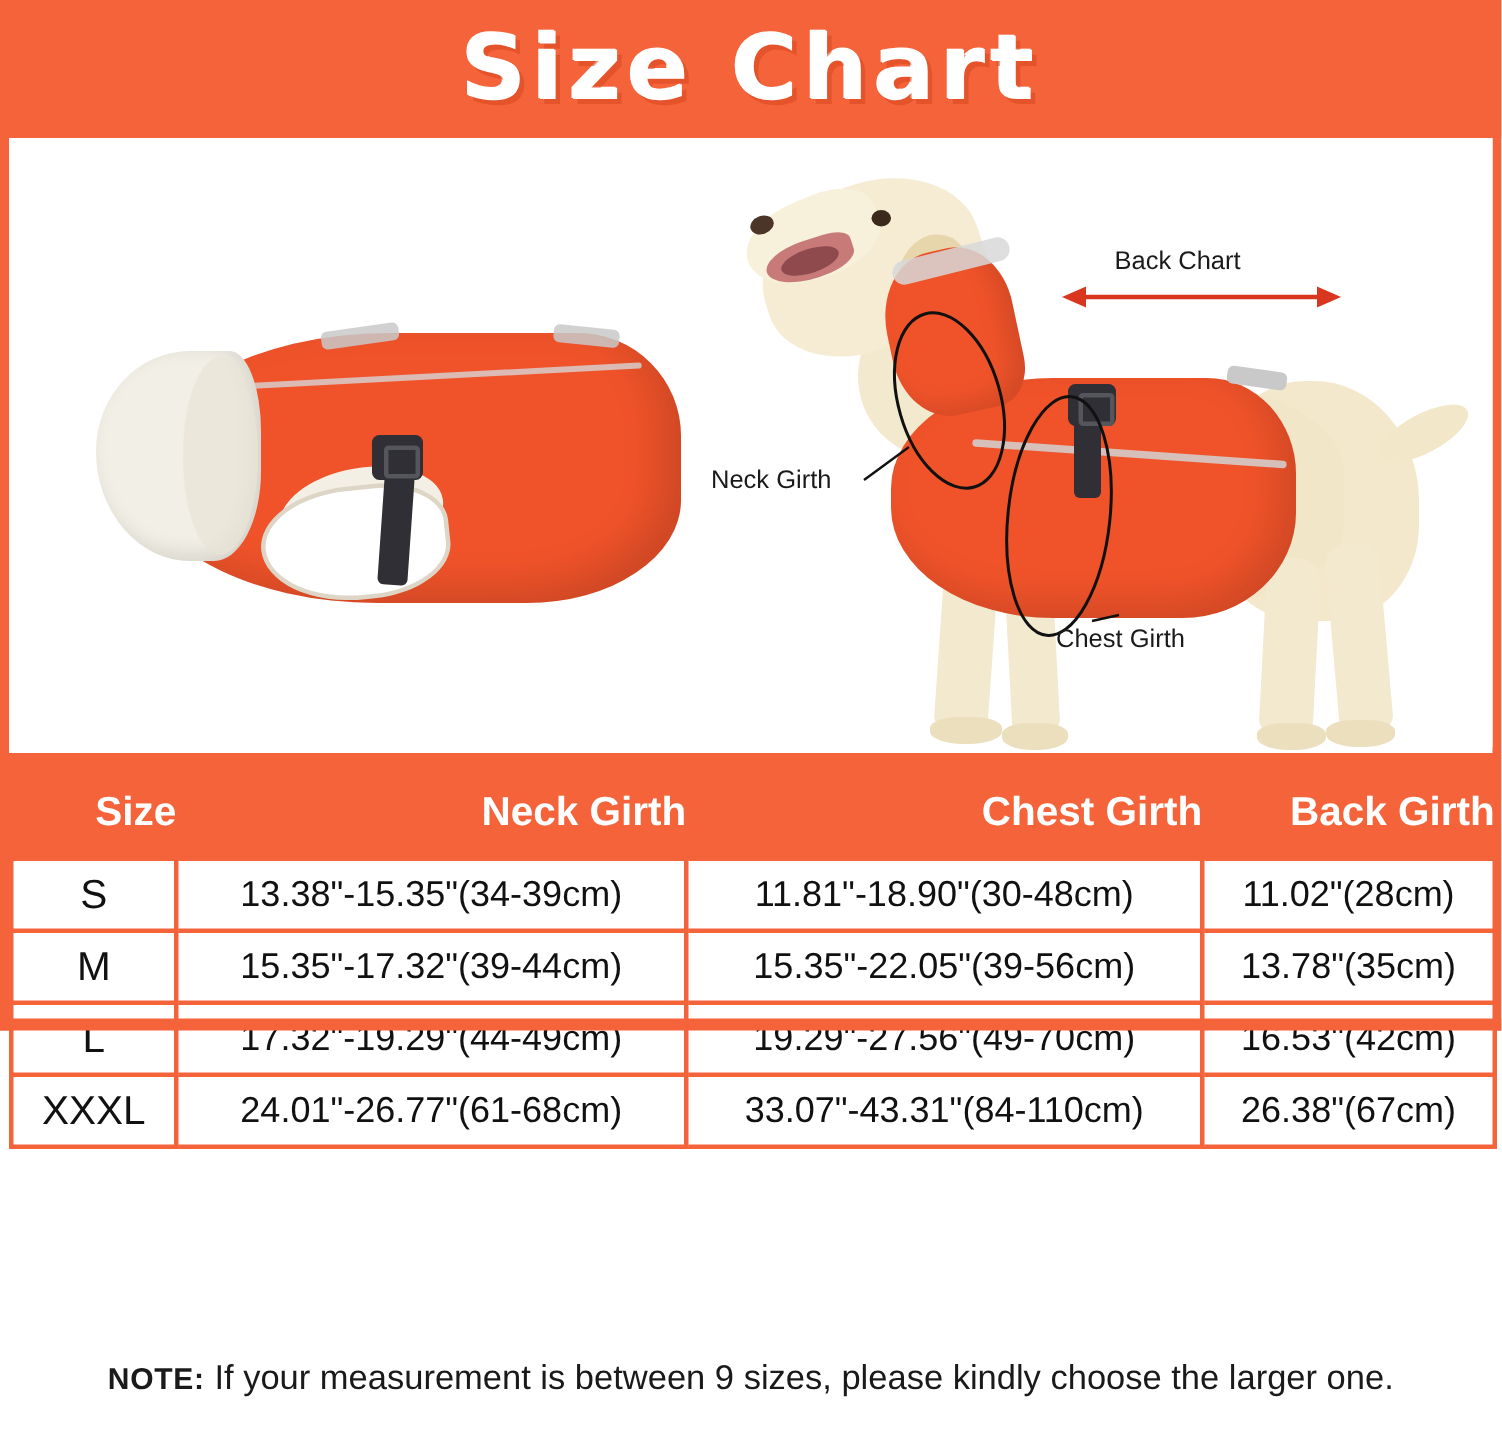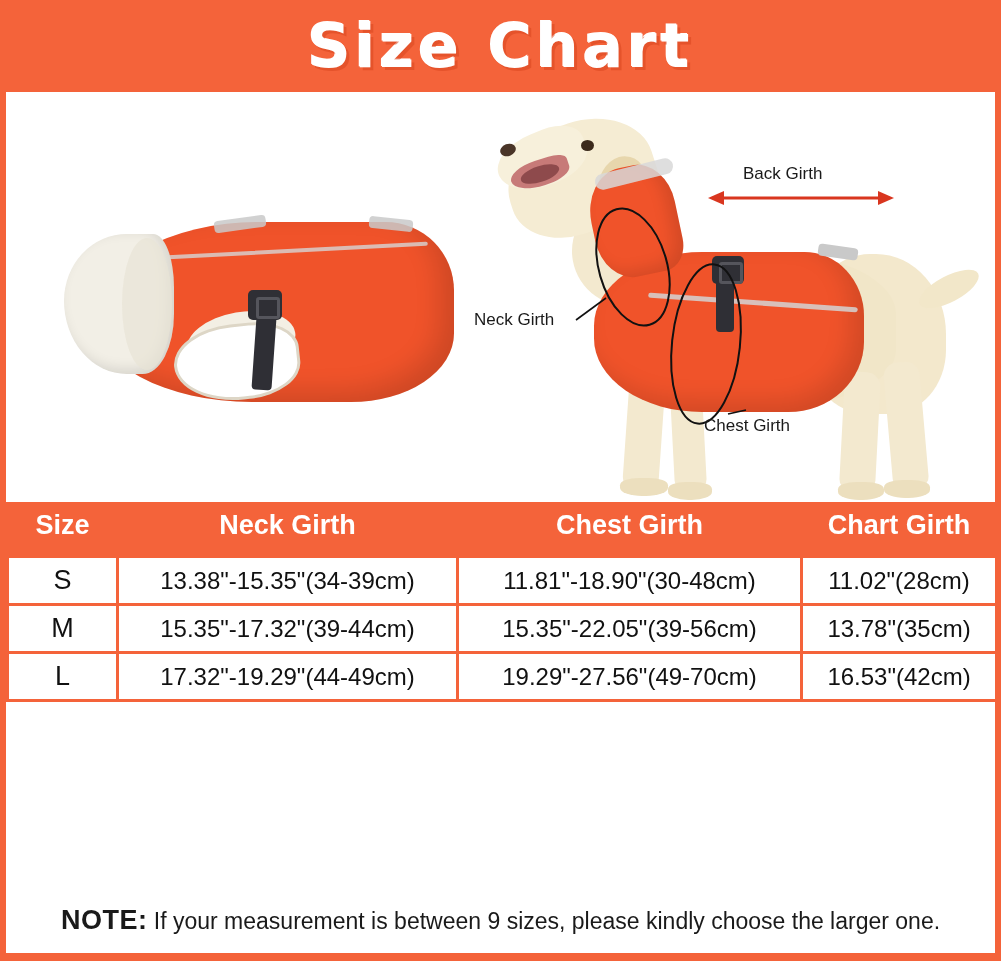--- a/index.html
+++ b/index.html
@@ -10,21 +10,21 @@
   body {
     width: 1001px;
     height: 961px;
     font-family: "Liberation Sans", sans-serif;
     position: relative;
     overflow: hidden;
   }
   .page {
     position: relative;
     width: 1001px;
-    height: 961px;
+    height: 687px;
     background: #ffffff;
     box-sizing: border-box;
     border-left: 6px solid #f4633a;
     border-right: 6px solid #f4633a;
   }
   
   .header {
     position: absolute;
     left: -6px;
     top: 0;
@@ -412,24 +412,24 @@
   table.size-table {
     border-collapse: collapse;
     width: 989px;
     table-layout: fixed;
   }
   table.size-table th {
     color: #ffffff;
     font-size: 27px;
     font-weight: bold;
     font-family: "Liberation Sans", sans-serif;
-    padding: 8px 0 14px 0;
+    padding: 24px 0 14px 0;
     background: #f4633a;
     border: none;
-    text-align: center;
+    text-align: right;
   }
   table.size-table td {
     background: #ffffff;
     border: 3px solid #f4633a;
     text-align: center;
     font-size: 24px;
     color: #111111;
     padding: 7px 2px;
     font-family: "Liberation Sans", sans-serif;
   }
@@ -446,21 +446,21 @@
     position: absolute;
     left: 0;
     top: 905px;
     width: 989px;
     text-align: center;
     font-size: 23px;
     color: #1a1a1a;
     font-family: "Liberation Sans", sans-serif;
   }
   .note b {
-    font-size: 27px;
+    font-size: 20px;
     font-weight: bold;
     letter-spacing: .5px;
   }
   .footer-bar {
     position: absolute;
     left: -6px;
     bottom: 0;
     width: 1001px;
     height: 8px;
     background: #f4633a;
@@ -531,39 +531,39 @@
         <ellipse cx="627" cy="175" rx="34" ry="60" transform="rotate(-16 627 175)"></ellipse>
         <path d="M570 228 L600 206" stroke-width="1.6"></path>
       </g>
 
       <g fill="none" stroke="#111111" stroke-width="2">
         <ellipse cx="700" cy="252" rx="34" ry="80" transform="rotate(6 700 252)"></ellipse>
         <path d="M722 322 L740 318" stroke-width="1.6"></path>
       </g>
     </svg>
 
-    <div class="label label-back">Back Girth</div>
+    <div class="label label-back">Back Chart</div>
     <div class="label label-neck">Neck Girth</div>
     <div class="label label-chest">Chest Girth</div>
   </div>
 
   <div class="table-wrap">
     <table class="size-table">
       <colgroup>
           <col class="c1">
           <col class="c2">
           <col class="c3">
           <col class="c4">
         </colgroup>
       <thead>
         <tr>
           <th>Size</th>
           <th>Neck Girth</th>
           <th>Chest Girth</th>
-          <th>Chart Girth</th>
+          <th>Back Girth</th>
         </tr>
       </thead>
       <tbody>
         <tr>
           <td class="size-cell">S</td>
           <td>13.38"-15.35"(34-39cm)</td>
           <td>11.81"-18.90"(30-48cm)</td>
           <td>11.02"(28cm)</td>
         </tr>
         <tr>
@@ -571,20 +571,26 @@
           <td>15.35"-17.32"(39-44cm)</td>
           <td>15.35"-22.05"(39-56cm)</td>
           <td>13.78"(35cm)</td>
         </tr>
         <tr>
           <td class="size-cell">L</td>
           <td>17.32"-19.29"(44-49cm)</td>
           <td>19.29"-27.56"(49-70cm)</td>
           <td>16.53"(42cm)</td>
         </tr>
+        <tr>
+          <td class="size-cell">XXXL</td>
+          <td>24.01"-26.77"(61-68cm)</td>
+          <td>33.07"-43.31"(84-110cm)</td>
+          <td>26.38"(67cm)</td>
+        </tr>
       </tbody>
     </table>
   </div>
 
   <div class="note">
     <b>NOTE:</b><span> If your measurement is between 9 sizes, please kindly choose the larger one.</span>
   </div>
 
   <div class="footer-bar"></div>
 </div>

